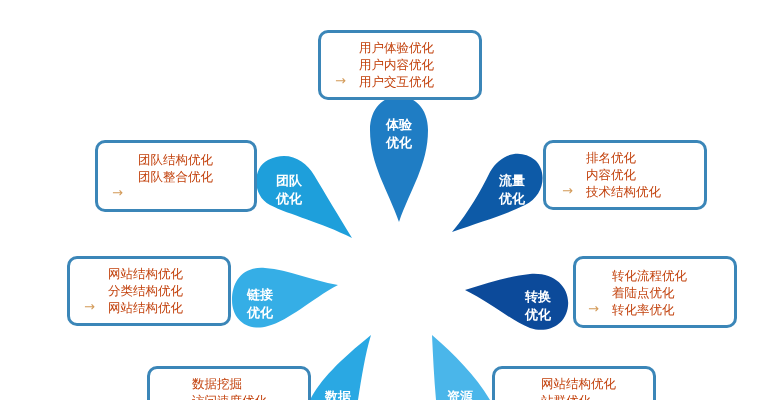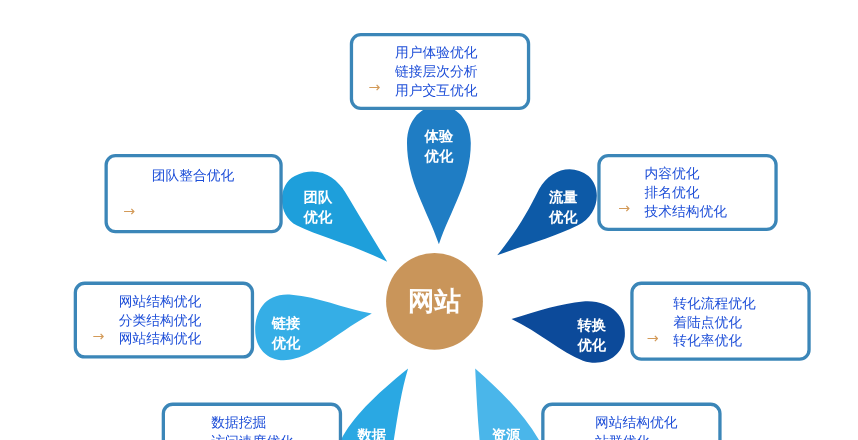--- a/index.html
+++ b/index.html
@@ -2,21 +2,21 @@
 <html><head>
 <meta charset="utf-8">
 <style>
   html, body { margin:0; padding:0; background:#ffffff; }
   body { width:780px; height:400px; overflow:hidden; position:relative;
          font-family:"DejaVu Sans", "Liberation Sans", sans-serif; }
   .canvas { position:absolute; left:0; top:0; width:780px; height:400px; }
   svg.shapes { position:absolute; left:0; top:0; }
   .box { position:absolute; border:3px solid #3b86b8; border-radius:10px;
          background:#ffffff; box-sizing:border-box; }
-  .box .lines { position:absolute; font-size:12.5px; line-height:17px; color:#1d4ed8; white-space:nowrap; }
+  .box .lines { position:absolute; font-size:12.5px; line-height:17px; color:#c2410c; white-space:nowrap; }
   .arrow { position:absolute; color:#d39a58; font-size:13px; }
   .drop-label { position:absolute; color:#ffffff; font-weight:bold; font-size:13px;
                 line-height:18px; text-align:center; width:40px; }
   .hub { position:absolute; left:351px; top:230px; width:88px; height:88px; border-radius:50%;
          background:#c9955a; }
   .hub-label { position:absolute; left:0; top:0; width:88px; height:88px; line-height:88px;
                text-align:center; color:#ffffff; font-weight:bold; font-size:24px; }
 </style>
 </head>
 <body>
@@ -33,23 +33,20 @@
 
     <path d="M338,285 C310,280 290,270 265,268 C242,266 232,282 232,300 C232,320 248,332 268,326 C290,320 310,300 338,285 Z" fill="#35aee6"></path>
 
     <path d="M465,290 C490,282 510,276 530,274 C555,272 570,288 568,306 C566,325 548,334 530,328 C510,320 490,302 465,290 Z" fill="#0c4a9a"></path>
 
     <path d="M371,335 C365,355 362,375 358,400 L310,400 C320,380 340,360 371,335 Z" fill="#2aa8e3"></path>
 
     <path d="M432,335 C455,355 475,375 490,400 L436,400 C434,378 433,356 432,335 Z" fill="#4ab6ea"></path>
   </svg>
 
-  <div class="hub">
-    <div class="hub-label">网站</div>
-  </div>
 
   <div class="drop-label" style="left:379px;top:116px;">
     <div>体验</div>
     <div>优化</div>
   </div>
   <div class="drop-label" style="left:269px;top:172px;">
     <div>团队</div>
     <div>优化</div>
   </div>
   <div class="drop-label" style="left:492px;top:172px;">
@@ -68,37 +65,38 @@
     <div>数据</div>
   </div>
   <div class="drop-label" style="left:440px;top:388px;">
     <div>资源</div>
   </div>
 
   <div class="box" style="left:318px;top:30px;width:164px;height:70px;">
     <div class="arrow" style="left:14px;top:40px;">→</div>
     <div class="lines" style="left:38px;top:6px;">
       <div>用户体验优化</div>
-      <div>链接层次分析</div>
+      <div>用户内容优化</div>
       <div>用户交互优化</div>
     </div>
   </div>
 
   <div class="box" style="left:95px;top:140px;width:162px;height:72px;">
     <div class="arrow" style="left:14px;top:42px;">→</div>
     <div class="lines" style="left:40px;top:8px;">
+      <div>团队结构优化</div>
       <div>团队整合优化</div>
     </div>
   </div>
 
   <div class="box" style="left:543px;top:140px;width:164px;height:70px;">
     <div class="arrow" style="left:16px;top:40px;">→</div>
     <div class="lines" style="left:40px;top:6px;">
+      <div>排名优化</div>
       <div>内容优化</div>
-      <div>排名优化</div>
       <div>技术结构优化</div>
     </div>
   </div>
 
   <div class="box" style="left:67px;top:256px;width:164px;height:70px;">
     <div class="arrow" style="left:14px;top:40px;">→</div>
     <div class="lines" style="left:38px;top:6px;">
       <div>网站结构优化</div>
       <div>分类结构优化</div>
       <div>网站结构优化</div>

